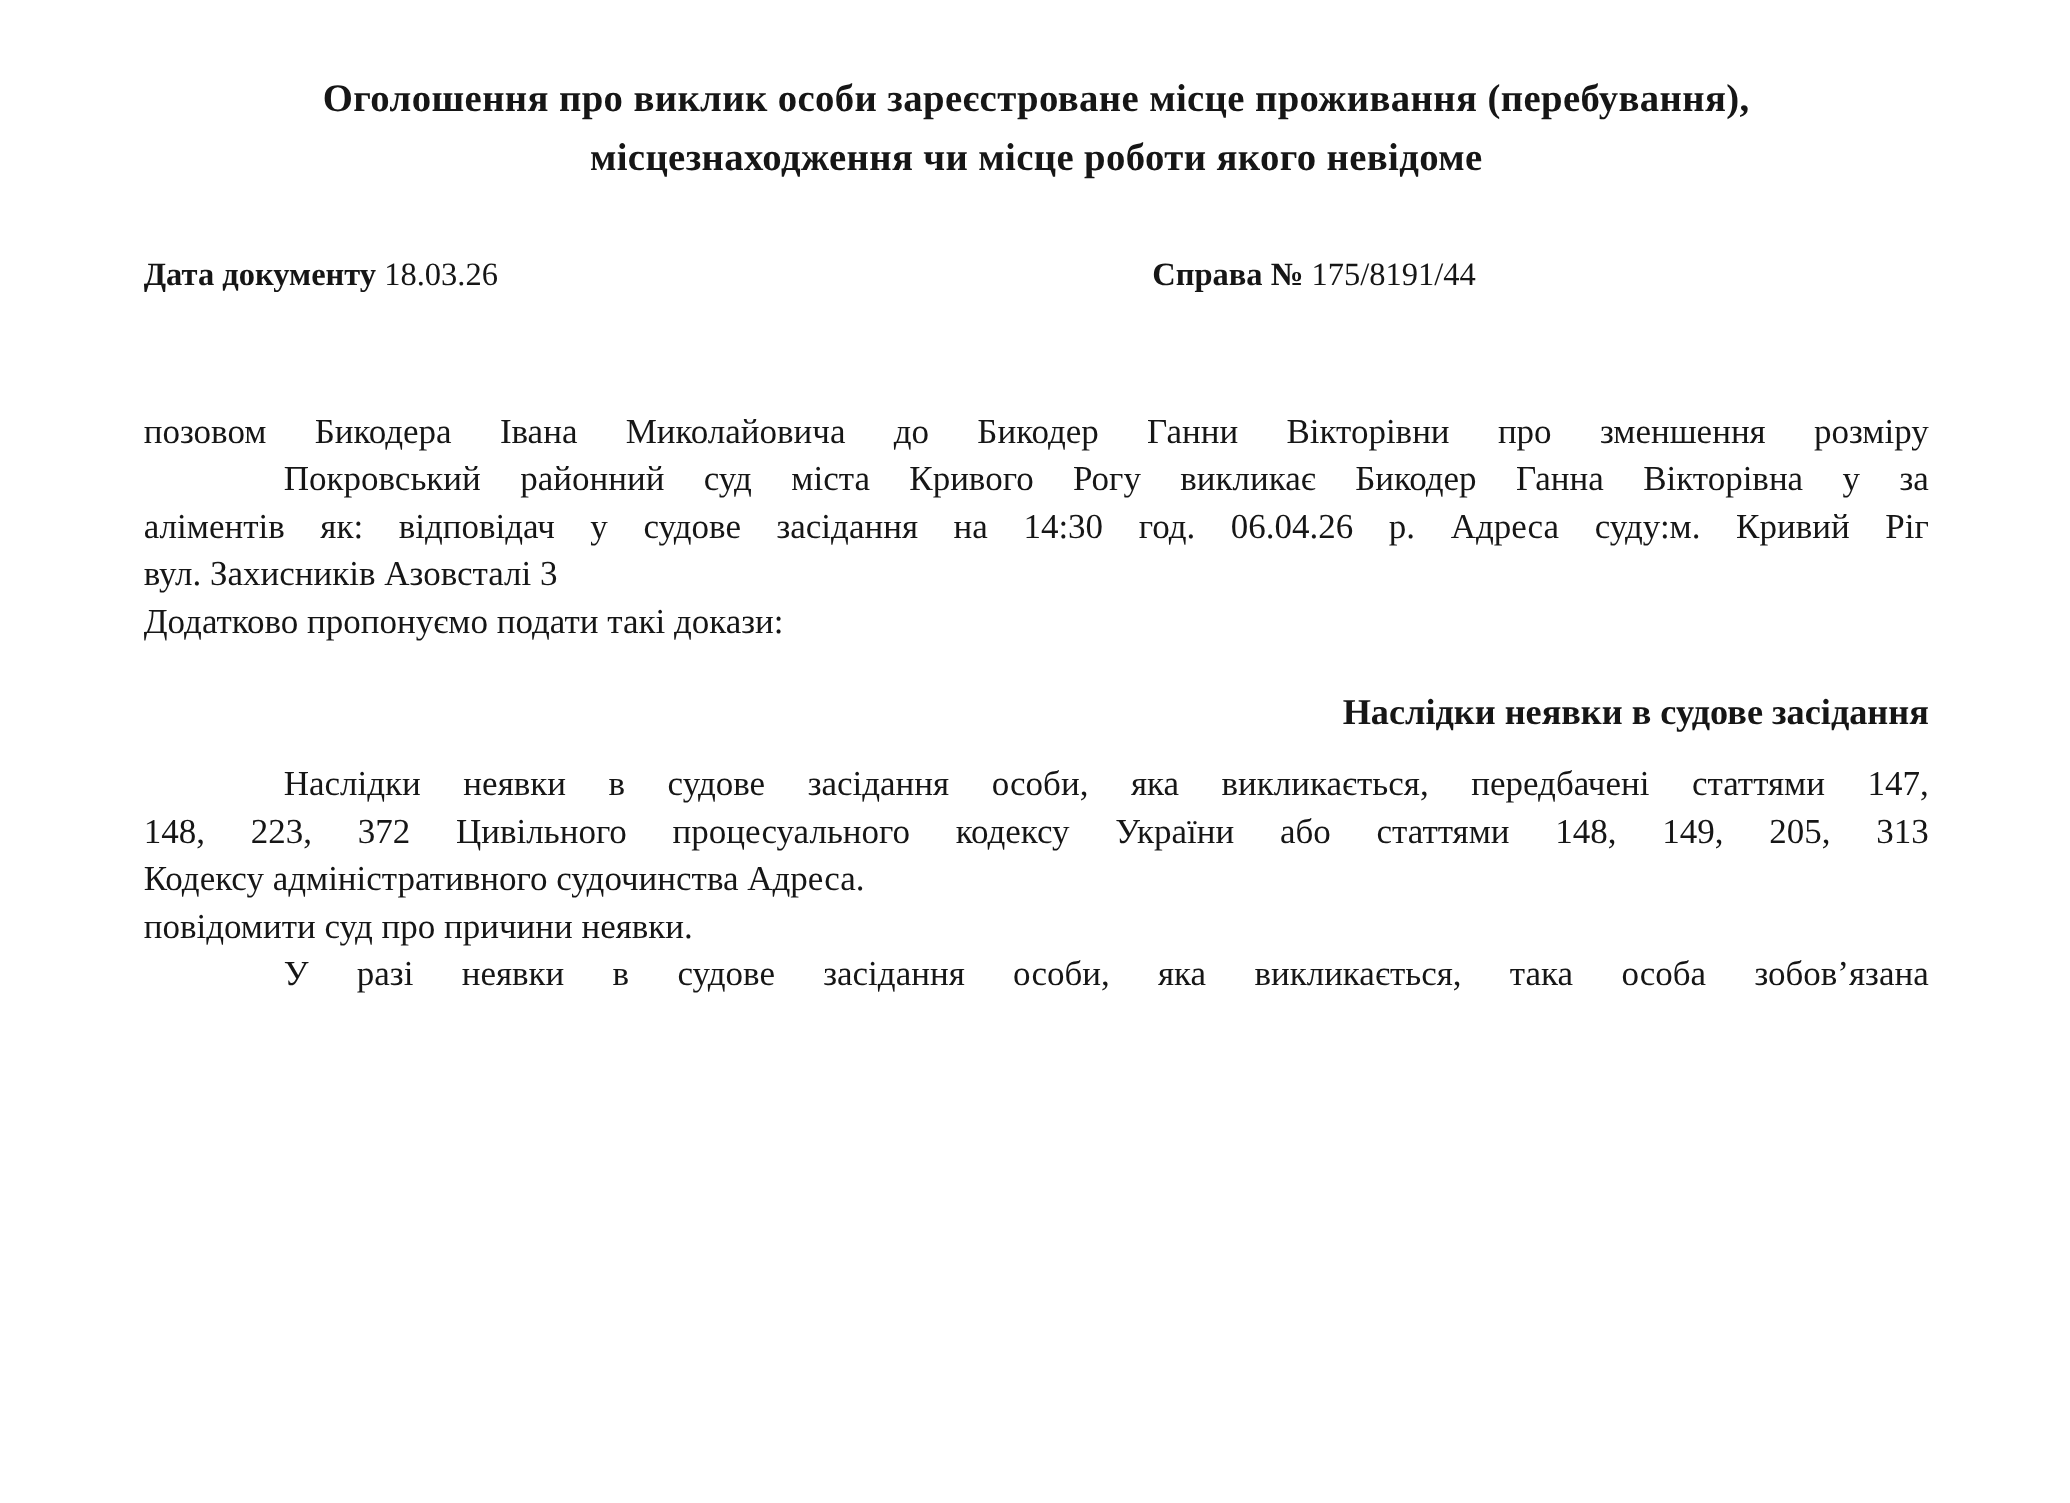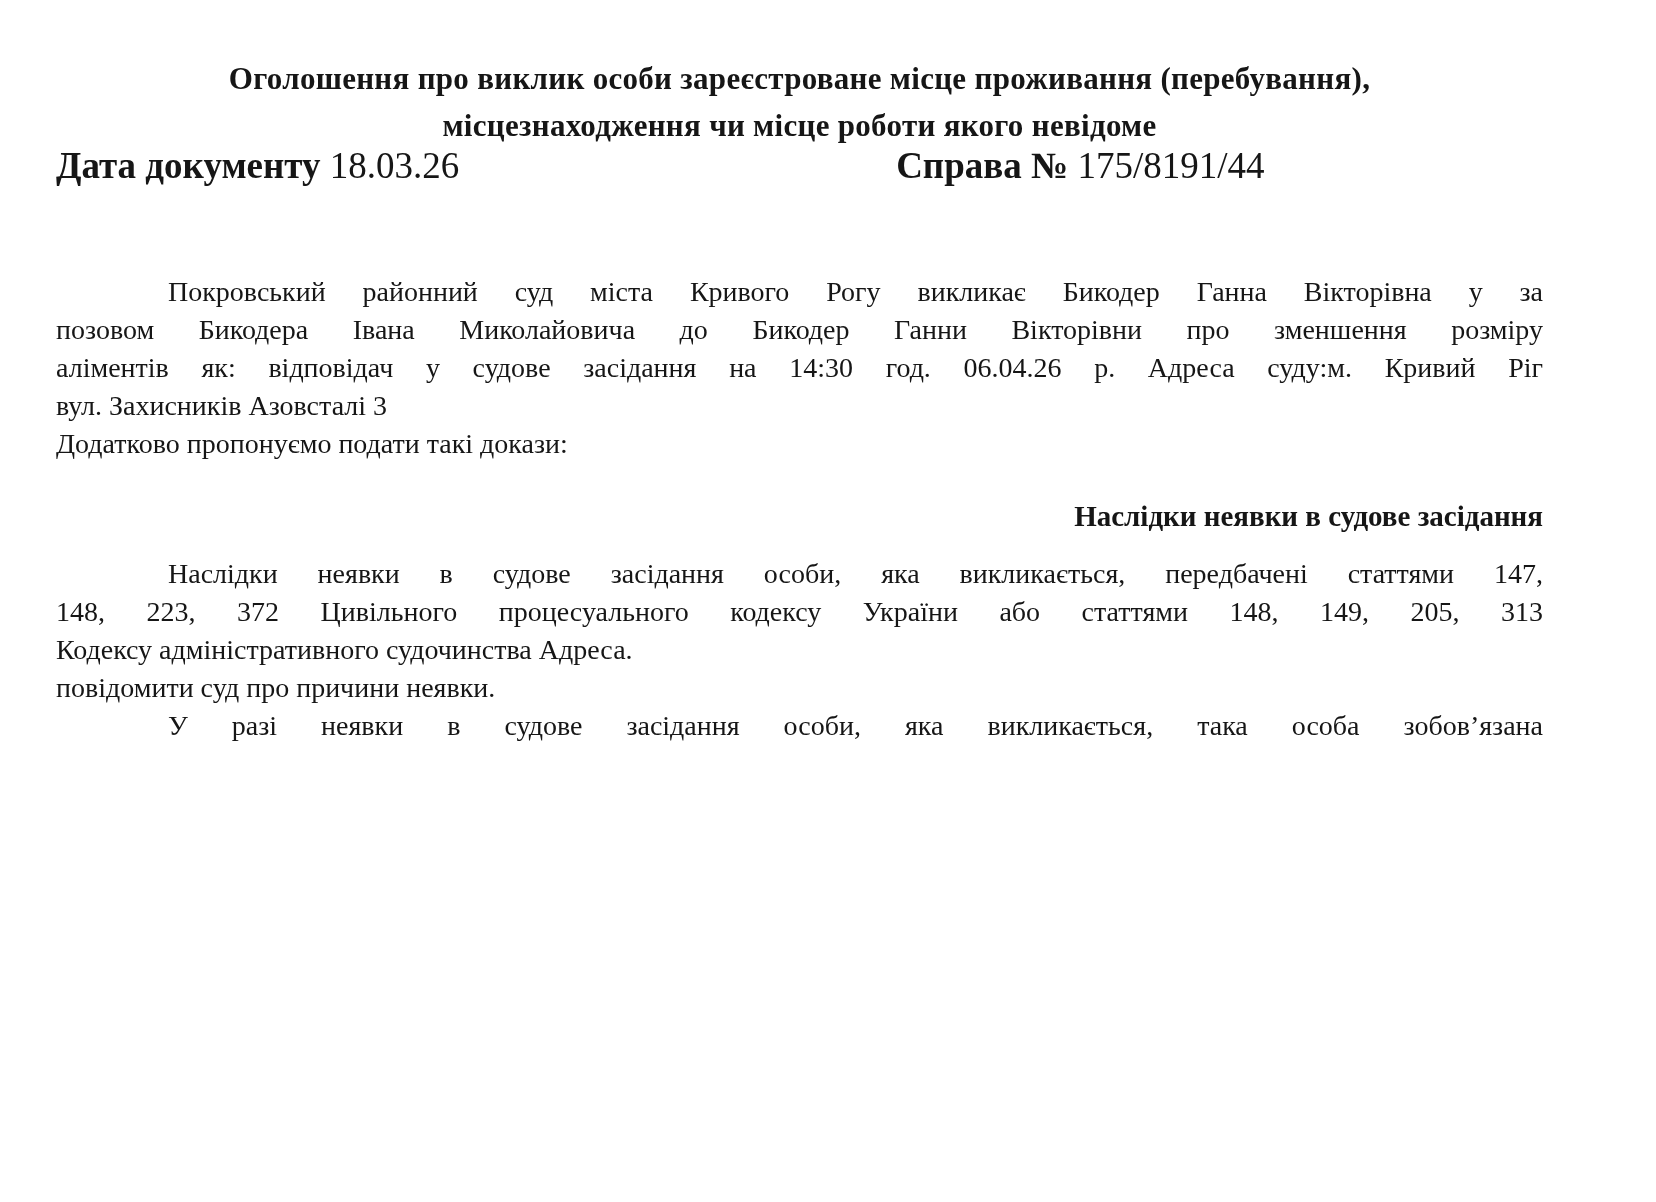--- a/index.html
+++ b/index.html
@@ -11,35 +11,36 @@
   body {
     width: 1656px;
     height: 1202px;
     font-family: "Liberation Serif", "DejaVu Serif", serif;
     color: #161616;
     overflow: hidden;
   }
   .page {
     width: 1656px;
     height: 1202px;
-    padding: 55px 113px 0 56px;
+    padding: 55px 113px 0 115px;
     background: #ffffff;
   }
   
   .doc-title {
     text-align: center;
     font-weight: bold;
     font-size: 31px;
     line-height: 47px;
     letter-spacing: 0.3px;
   }
   
   .meta-row {
     display: flex;
-    font-size: 37px;
+    margin-top: 54px;
+    font-size: 26px;
     line-height: 34px;
     white-space: nowrap;
   }
   .meta-left { width: 56.5%; flex: 0 0 auto; }
   .meta-right { flex: 1 1 auto; }
   .b { font-weight: bold; }
   
   .para {
     font-size: 28px;
     line-height: 38px;
@@ -80,22 +81,22 @@
       <span class="b">Дата документу</span>
       <span>18.03.26</span>
     </div>
     <div class="meta-right">
       <span class="b">Справа №</span>
       <span>175/8191/44</span>
     </div>
   </div>
 
   <div class="para p-summons">
+    <div class="line just">позовом Бикодера Івана Миколайовича до Бикодер Ганни Вікторівни про зменшення розміру</div>
     <div class="line just indent">Покровський районний суд міста Кривого Рогу викликає Бикодер Ганна Вікторівна у за</div>
-    <div class="line just">позовом Бикодера Івана Миколайовича до Бикодер Ганни Вікторівни про зменшення розміру</div>
     <div class="line just">аліментів як: відповідач у судове засідання на 14:30 год. 06.04.26 р. Адреса суду:м. Кривий Ріг</div>
     <div class="line left">вул. Захисників Азовсталі 3</div>
     <div class="line left">Додатково пропонуємо подати такі докази:</div>
   </div>
 
   <div class="section-heading">Наслідки неявки в судове засідання</div>
 
   <div class="para p-consequences">
     <div class="line just indent">Наслідки неявки в судове засідання особи, яка викликається, передбачені статтями 147,</div>
     <div class="line just">148, 223, 372 Цивільного процесуального кодексу України або статтями 148, 149, 205, 313</div>

